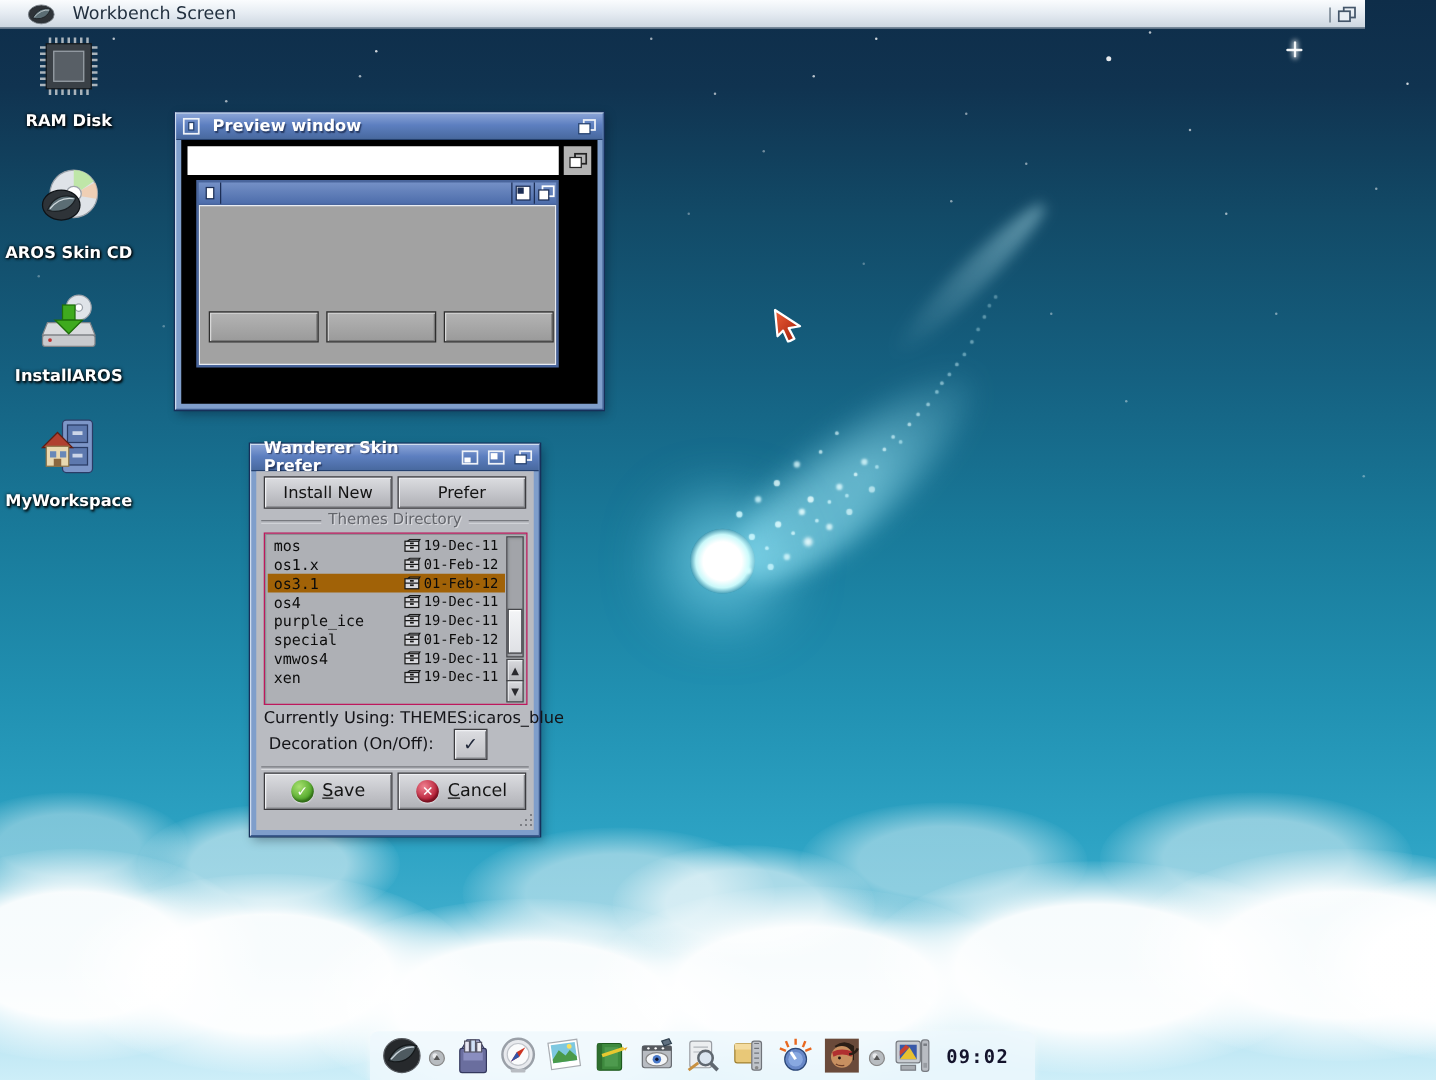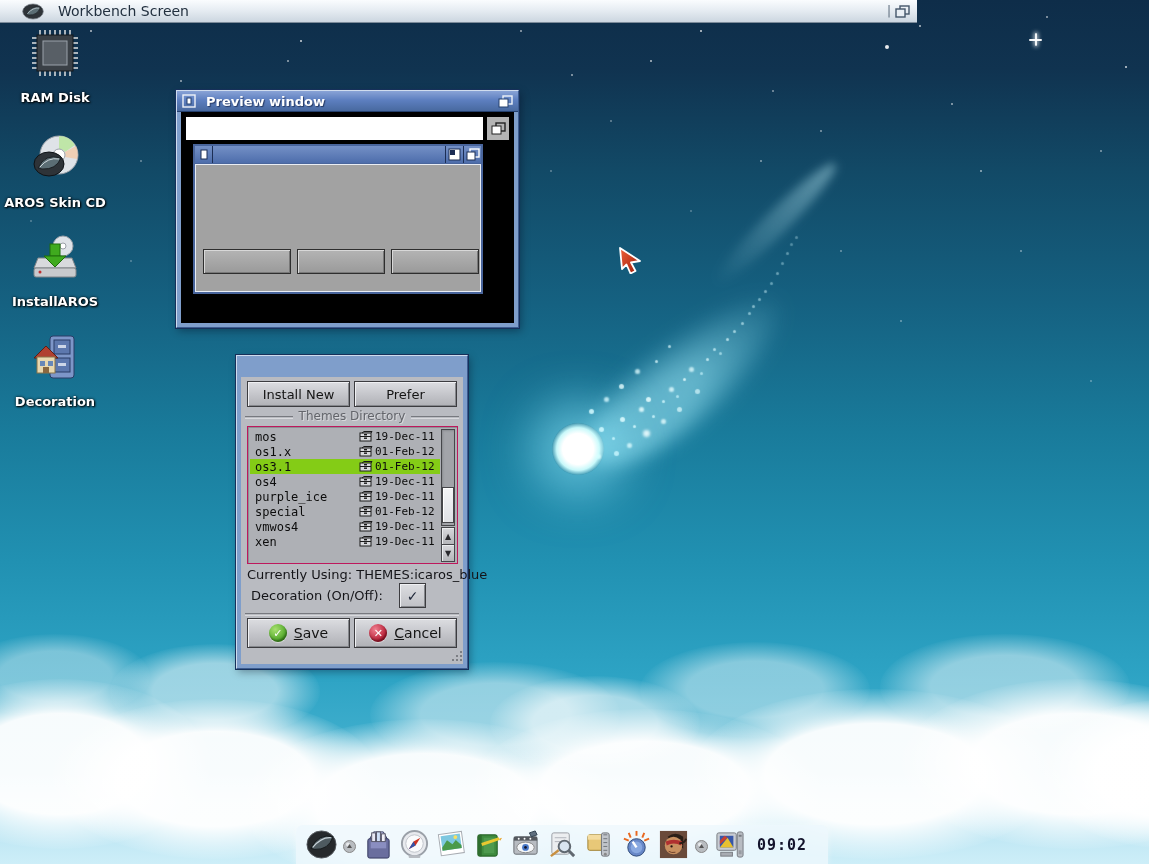--- a/index.html
+++ b/index.html
@@ -55,35 +55,35 @@
     620px 385px 1px 1px rgba(235,255,255,.8),636px 370px 2px 1px rgba(225,252,255,.8),
     655px 360px 1px 0 rgba(225,252,255,.75),668px 345px 1px 0 rgba(225,252,255,.7),
     645px 432px 3px 2px rgba(245,255,255,.9),662px 420px 2px 1px rgba(235,255,255,.8),
     678px 408px 1px 1px rgba(225,252,255,.7),696px 390px 1px 1px rgba(225,252,255,.65);}
   
   .clouds{position:absolute;left:0;bottom:0;width:1149px;height:230px;}
   .cloud-base{position:absolute;left:0;bottom:0;width:100%;height:95px;
     background:linear-gradient(180deg,rgba(170,222,240,0) 0%,rgba(183,229,244,.85) 35%,#bfe7f4 70%,#cdeef8 100%);}
   .puff{position:absolute;border-radius:50%;background:radial-gradient(ellipse at center,rgba(255,255,255,.96) 0 42%,rgba(255,255,255,0) 72%);}
   
-  .screen-bar{position:absolute;left:0;top:0;width:917px;height:22px;
+  .screen-bar{position:absolute;left:0;top:0;width:1092px;height:22px;
     background:linear-gradient(180deg,#fafcfe 0%,#e7edf3 45%,#ccd6e0 100%);
     border-bottom:1px solid #7c8b9a;display:flex;align-items:center;}
   .screen-logo{margin-left:22px;width:22px;height:17px;}
   .screen-title{margin-left:14px;font-size:14px;color:#22303f;}
   .screen-bar-right{margin-left:auto;margin-right:6px;display:flex;align-items:center;gap:4px;}
   .bar-sep{color:#5a6a7a;font-size:12px;}
   
   .dicon{position:absolute;width:110px;text-align:center;}
   .dicon .ic{width:50px;height:50px;margin:0 auto;display:block;}
   .dicon .lbl{margin-top:12px;font-size:13px;font-weight:bold;color:#ffffff;
     text-shadow:1px 1px 2px #000,0 0 3px rgba(0,0,0,.9);}
   
   .awin{position:absolute;background:#7f9ecb;box-shadow:0 0 0 1px #16305a,2px 3px 8px rgba(0,0,20,.35);
-    border-top:1px solid #cfdcee;border-left:1px solid #cfdcee;border-right:1px solid #3c5c90;border-bottom:1px solid #3c5c90;margin-left:36px;}
+    border-top:1px solid #cfdcee;border-left:1px solid #cfdcee;border-right:1px solid #3c5c90;border-bottom:1px solid #3c5c90;}
   .titlebar{height:20px;background:linear-gradient(180deg,#89a3d6 0%,#5d7fc0 45%,#48699f 100%);
     display:flex;align-items:center;border-bottom:1px solid #24406e;}
   .title-text{color:#fff;font-size:13px;font-weight:bold;text-shadow:1px 1px 1px rgba(10,20,50,.6);margin-left:10px;}
   .tgadgets{margin-left:auto;margin-right:5px;display:flex;gap:7px;align-items:center;}
   .gad{display:block;}
   .close-gad{margin-left:5px;margin-right:0;}
   .content{position:absolute;left:4px;right:4px;top:21px;bottom:4px;}
   
   .prev-content{background:#000;}
   .prev-screenbar{position:absolute;left:5px;top:5px;right:31px;height:23px;background:#fff;}
@@ -103,21 +103,21 @@
   .prefs-content{background:#b9bbc1;font-size:13px;color:#1a1a1a;}
   .abtn{position:absolute;background:linear-gradient(180deg,#dcdde1 0%,#c3c4c9 55%,#b0b1b6 100%);
     border:1px solid #3c3c40;box-shadow:inset 1px 1px 0 #eff0f3,inset -1px -1px 0 #85878c;
     display:flex;align-items:center;justify-content:center;font-size:13px;color:#141414;cursor:default;}
   .group-rule{position:absolute;left:4px;right:4px;height:1px;border-top:1px solid #77797f;box-shadow:0 1px 0 #d9dade;}
   .group-label{position:absolute;left:0;right:0;text-align:center;}
   .group-label span{background:#b9bbc1;padding:0 6px;font-size:12px;color:#63656b;text-shadow:1px 1px 0 #d8d9dd;}
   .tlist{position:absolute;background:#aeb0b5;border:1px solid #be185d;box-shadow:inset 1px 1px 0 #8d8f94;overflow:hidden;}
   .rows{position:absolute;left:2px;top:2px;bottom:2px;right:17px;overflow:hidden;}
   .trow{height:15px;display:flex;align-items:center;font-family:"DejaVu Sans Mono",monospace;font-size:12px;color:#0c0c0c;white-space:nowrap;}
-  .trow.sel{background:#84cc16;}
+  .trow.sel{background:#a16207;}
   .trow .nm{width:104px;padding-left:5px;overflow:hidden;}
   .trow .drw{flex:0 0 14px;margin-right:2px;}
   .trow .dt{flex:1;overflow:hidden;font-size:11px;}
   .vsb{position:absolute;top:2px;right:2px;width:14px;bottom:2px;}
   .vsb .track{position:absolute;left:0;right:0;top:0;height:95px;border:1px solid #45464a;background:#a2a4a9;box-shadow:inset 1px 1px 2px #8a8c91;}
   .vsb .thumb{position:absolute;left:1px;right:1px;top:58px;height:34px;background:linear-gradient(180deg,#f4f5f7,#dfe1e5);
     border:1px solid #45464a;box-shadow:inset 1px 1px 0 #fff;}
   .sbtn{position:absolute;left:0;right:0;height:16px;background:linear-gradient(180deg,#d8d9dd,#b5b6ba);
     border:1px solid #45464a;box-shadow:inset 1px 1px 0 #eceef0;display:flex;align-items:center;justify-content:center;
     font-size:8px;color:#2a2a2e;}
@@ -265,21 +265,21 @@
             <rect x="24" y="8" width="16" height="14" fill="#5d78ae" stroke="#2a3c66"></rect>
             <rect x="24" y="26" width="16" height="14" fill="#5d78ae" stroke="#2a3c66"></rect>
             <rect x="28" y="13" width="8" height="3" fill="#cdd6e8"></rect>
             <rect x="28" y="31" width="8" height="3" fill="#cdd6e8"></rect>
             <path d="M4,26 L16,14 L28,26 Z" fill="#b04030" stroke="#5e1e14"></path>
             <rect x="7" y="25" width="18" height="16" fill="#e8d8b0" stroke="#8a7448"></rect>
             <rect x="10" y="29" width="5" height="5" fill="#6888b8"></rect>
             <rect x="18" y="29" width="5" height="5" fill="#6888b8"></rect>
             <rect x="13" y="35" width="6" height="6" fill="#8a6840"></rect>
           </svg></span>
-    <div class="lbl">Decoration</div>
+    <div class="lbl">MyWorkspace</div>
       </div>
     </div>
 
   <div class="awin" style="left:140px;top:90px;width:341px;height:236px;">
     <div class="titlebar">
       <svg class="gad close-gad" width="14" height="14" viewBox="0 0 14 14">
         <rect x="1" y="1" width="12" height="12" fill="none" stroke="#eef2f8" stroke-width="1.4"></rect>
         <rect x="5" y="4" width="4" height="6" fill="#fff" stroke="#24406e" stroke-width="1"></rect>
       </svg>
       <span class="title-text">Preview window</span>
@@ -324,20 +324,37 @@
         <div class="pbody">
           <div class="pbtn" style="left:8px;"></div>
           <div class="pbtn" style="left:102px;"></div>
           <div class="pbtn" style="left:196px;"></div>
         </div>
       </div>
     </div>
   </div>
 
   <div class="awin" style="left:200px;top:355px;width:230px;height:312px;">
+    <div class="titlebar">
+      <span class="title-text">Wanderer Skin Prefer</span>
+      <span class="tgadgets">
+        <svg class="gad" width="14" height="12" viewBox="0 0 14 12">
+          <rect x="1" y="1" width="12" height="10" fill="none" stroke="#eef2f8" stroke-width="1.4"></rect>
+          <rect x="2.5" y="6" width="5" height="4" fill="#fff"></rect>
+        </svg>
+        <svg class="gad" width="14" height="12" viewBox="0 0 14 12">
+          <rect x="1" y="1" width="12" height="10" fill="none" stroke="#eef2f8" stroke-width="1.4"></rect>
+          <rect x="2.5" y="2.5" width="5.5" height="5" fill="#fff"></rect>
+        </svg>
+        <svg class="gad" width="15" height="12" viewBox="0 0 15 12">
+          <rect x="5" y="1" width="9" height="7" fill="none" stroke="#eef2f8" stroke-width="1.4"></rect>
+          <rect x="1" y="4" width="9" height="7" fill="#fff" stroke="#24406e" stroke-width="1"></rect>
+        </svg>
+      </span>
+    </div>
     <div class="content prefs-content">
       <div class="abtn" style="left:6px;top:4px;width:101px;height:24px;">
         <span>Install New</span>
       </div>
       <div class="abtn" style="left:113px;top:4px;width:101px;height:24px;">
         <span>Prefer</span>
       </div>
 
       <div class="group-rule" style="top:39px;"></div>
       <div class="group-label" style="top:31px;">

